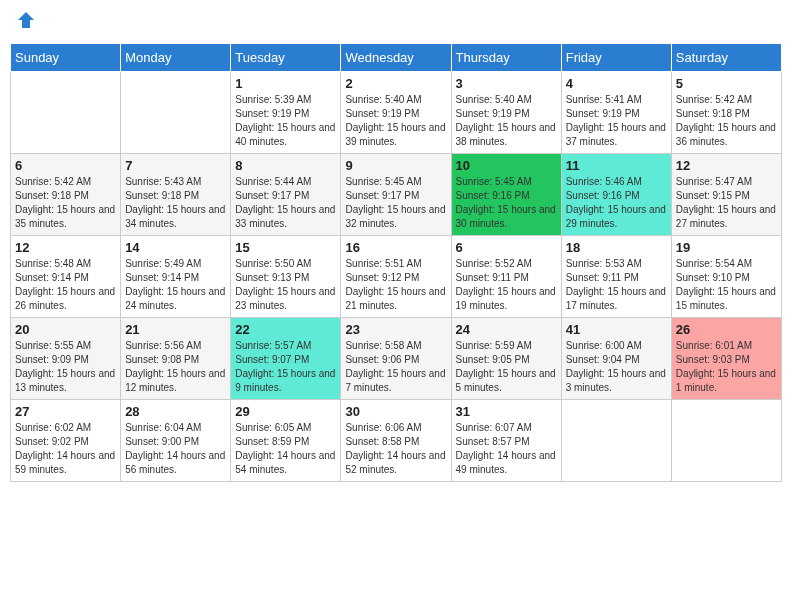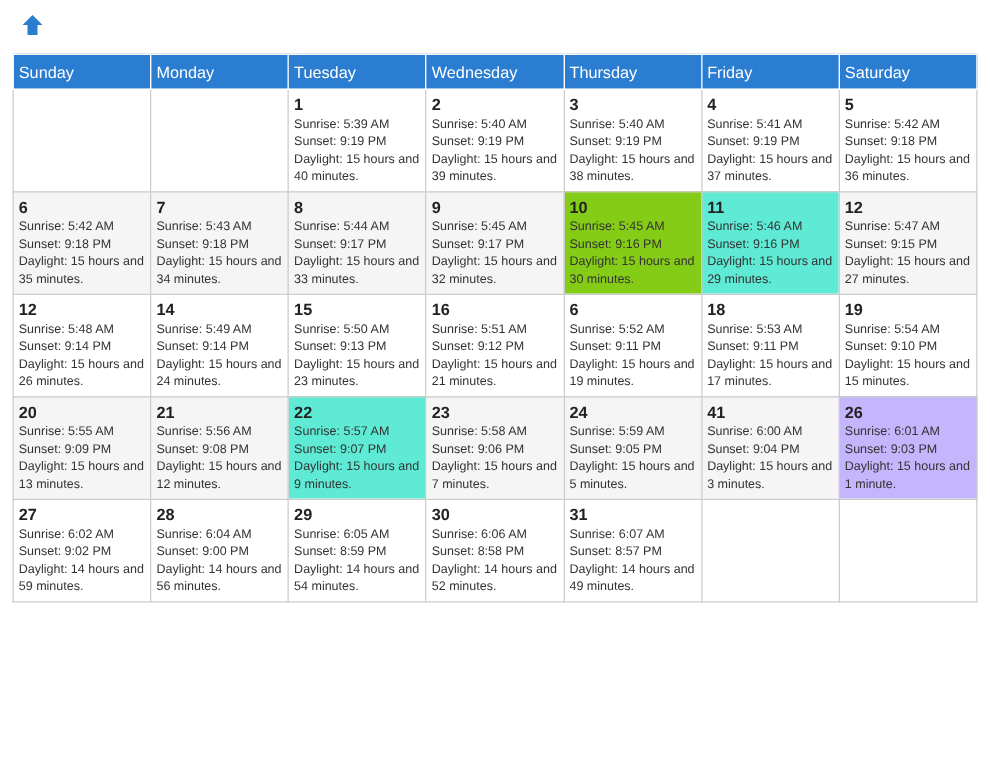--- a/index.html
+++ b/index.html
@@ -156,21 +156,21 @@
           <div class="day-info">Sunrise: 5:43 AM<br>Sunset: 9:18 PM<br>Daylight: 15 hours and 34 minutes.</div>
         </td>
         <td style="background: rgb(245, 245, 245);">
           <span class="day-num">8</span>
           <div class="day-info">Sunrise: 5:44 AM<br>Sunset: 9:17 PM<br>Daylight: 15 hours and 33 minutes.</div>
         </td>
         <td style="background: rgb(245, 245, 245);">
           <span class="day-num">9</span>
           <div class="day-info">Sunrise: 5:45 AM<br>Sunset: 9:17 PM<br>Daylight: 15 hours and 32 minutes.</div>
         </td>
-        <td style="background: #84cc16;">
+        <td style="background: #22c55e;">
           <span class="day-num">10</span>
           <div class="day-info">Sunrise: 5:45 AM<br>Sunset: 9:16 PM<br>Daylight: 15 hours and 30 minutes.</div>
         </td>
         <td style="background: #5eead4;">
           <span class="day-num">11</span>
           <div class="day-info">Sunrise: 5:46 AM<br>Sunset: 9:16 PM<br>Daylight: 15 hours and 29 minutes.</div>
         </td>
         <td style="background: rgb(245, 245, 245);">
           <span class="day-num">12</span>
           <div class="day-info">Sunrise: 5:47 AM<br>Sunset: 9:15 PM<br>Daylight: 15 hours and 27 minutes.</div>
@@ -224,21 +224,21 @@
           <div class="day-info">Sunrise: 5:58 AM<br>Sunset: 9:06 PM<br>Daylight: 15 hours and 7 minutes.</div>
         </td>
         <td style="background: rgb(245, 245, 245);">
           <span class="day-num">24</span>
           <div class="day-info">Sunrise: 5:59 AM<br>Sunset: 9:05 PM<br>Daylight: 15 hours and 5 minutes.</div>
         </td>
         <td style="background: rgb(245, 245, 245);">
           <span class="day-num">41</span>
           <div class="day-info">Sunrise: 6:00 AM<br>Sunset: 9:04 PM<br>Daylight: 15 hours and 3 minutes.</div>
         </td>
-        <td style="background: #c4b5fd;">
+        <td style="background: #fca5a5;">
           <span class="day-num">26</span>
           <div class="day-info">Sunrise: 6:01 AM<br>Sunset: 9:03 PM<br>Daylight: 15 hours and 1 minute.</div>
         </td>
       </tr>
       <tr>
         <td>
           <span class="day-num">27</span>
           <div class="day-info">Sunrise: 6:02 AM<br>Sunset: 9:02 PM<br>Daylight: 14 hours and 59 minutes.</div>
         </td>
         <td>

